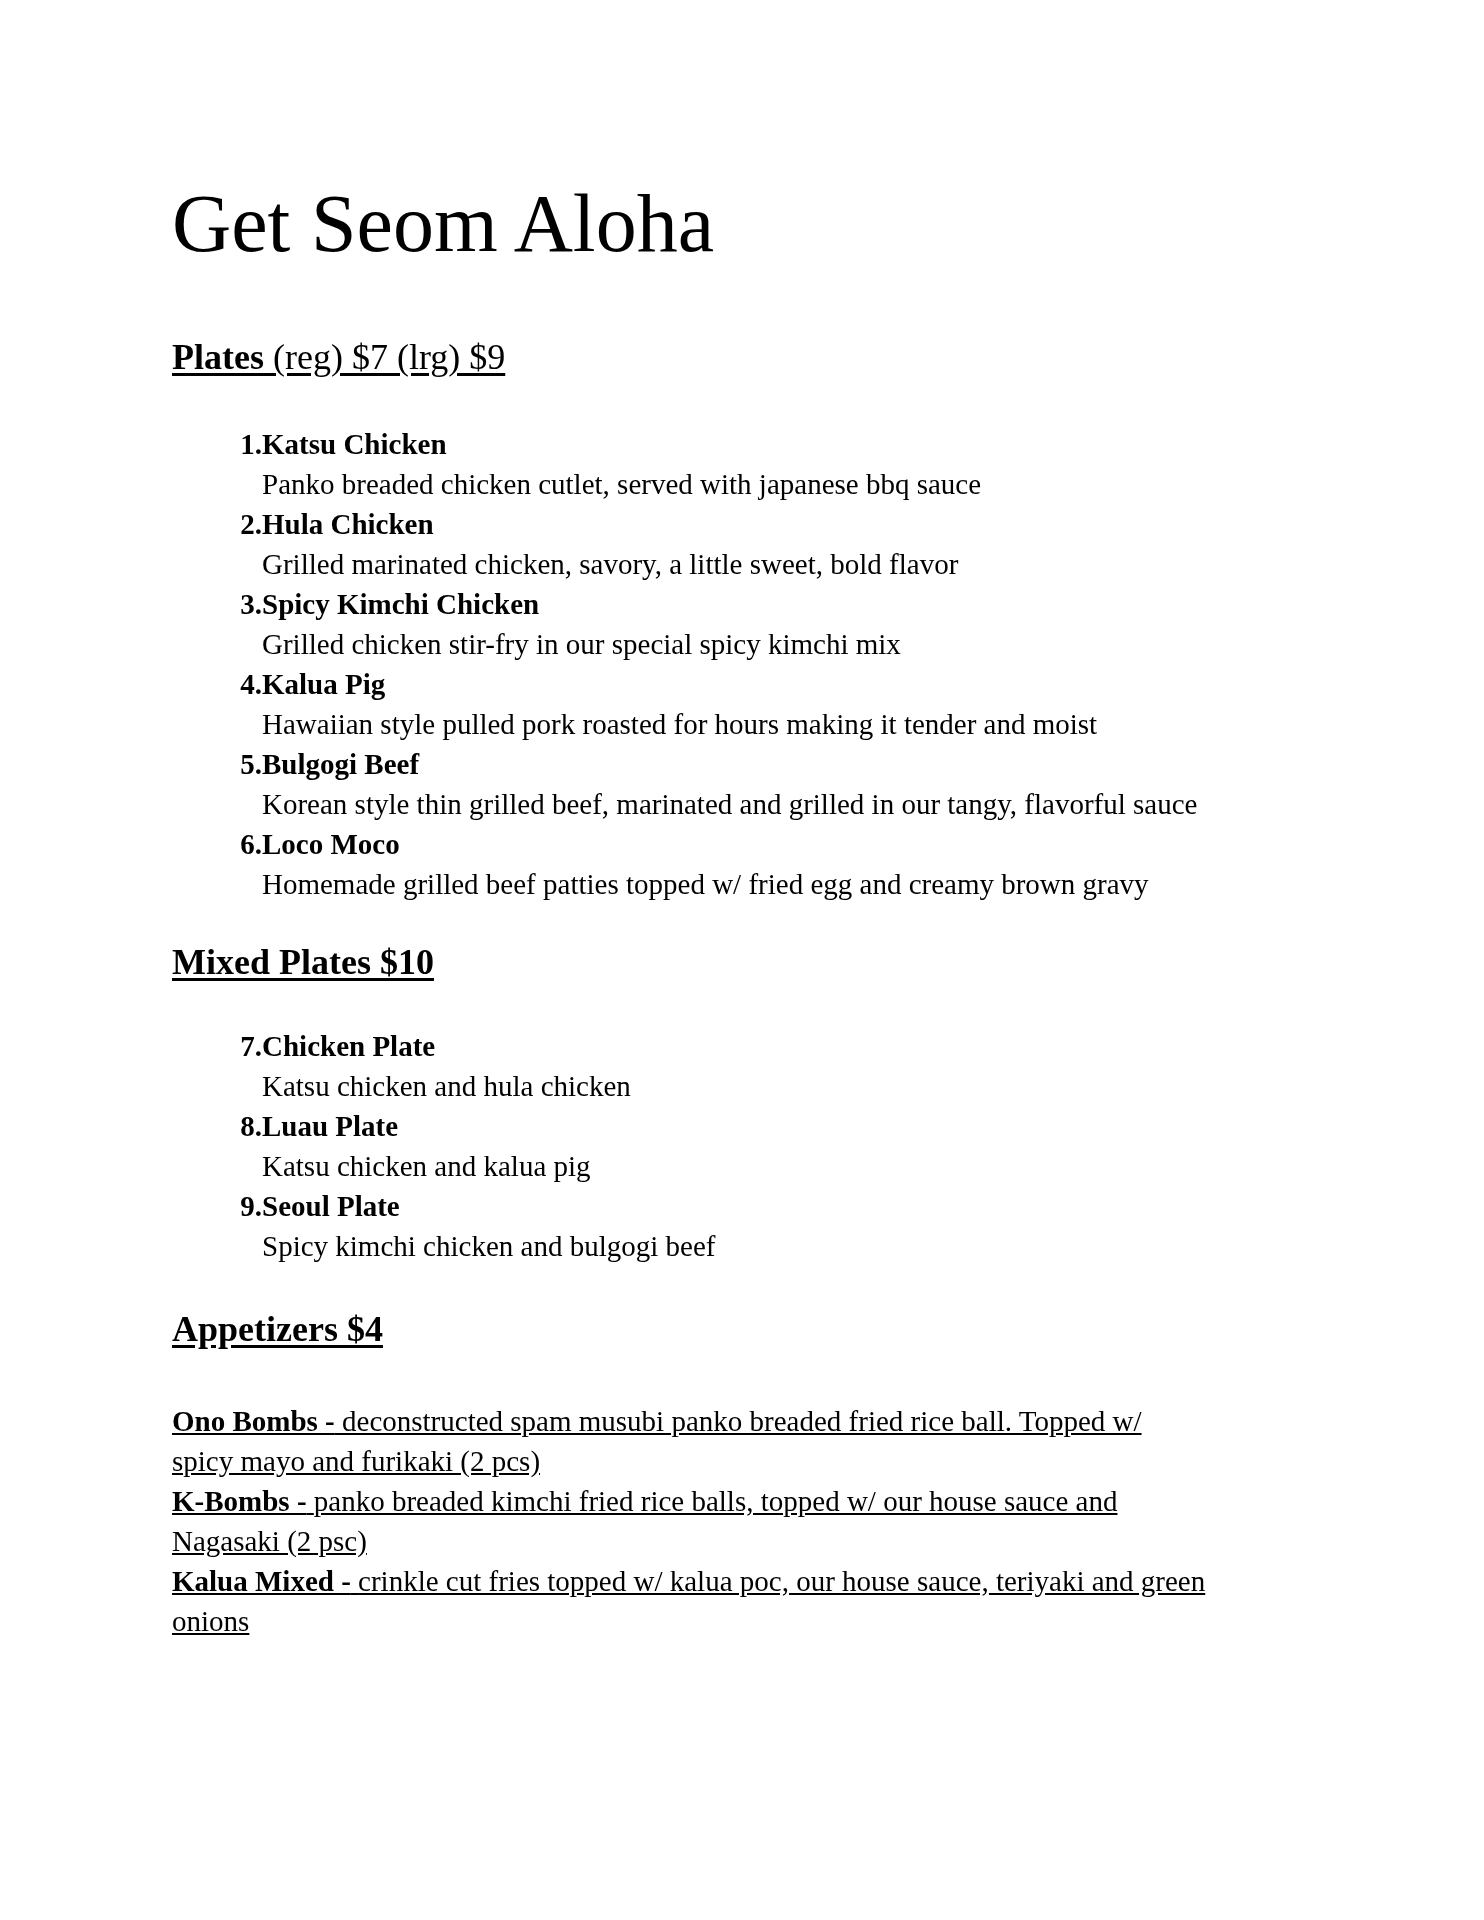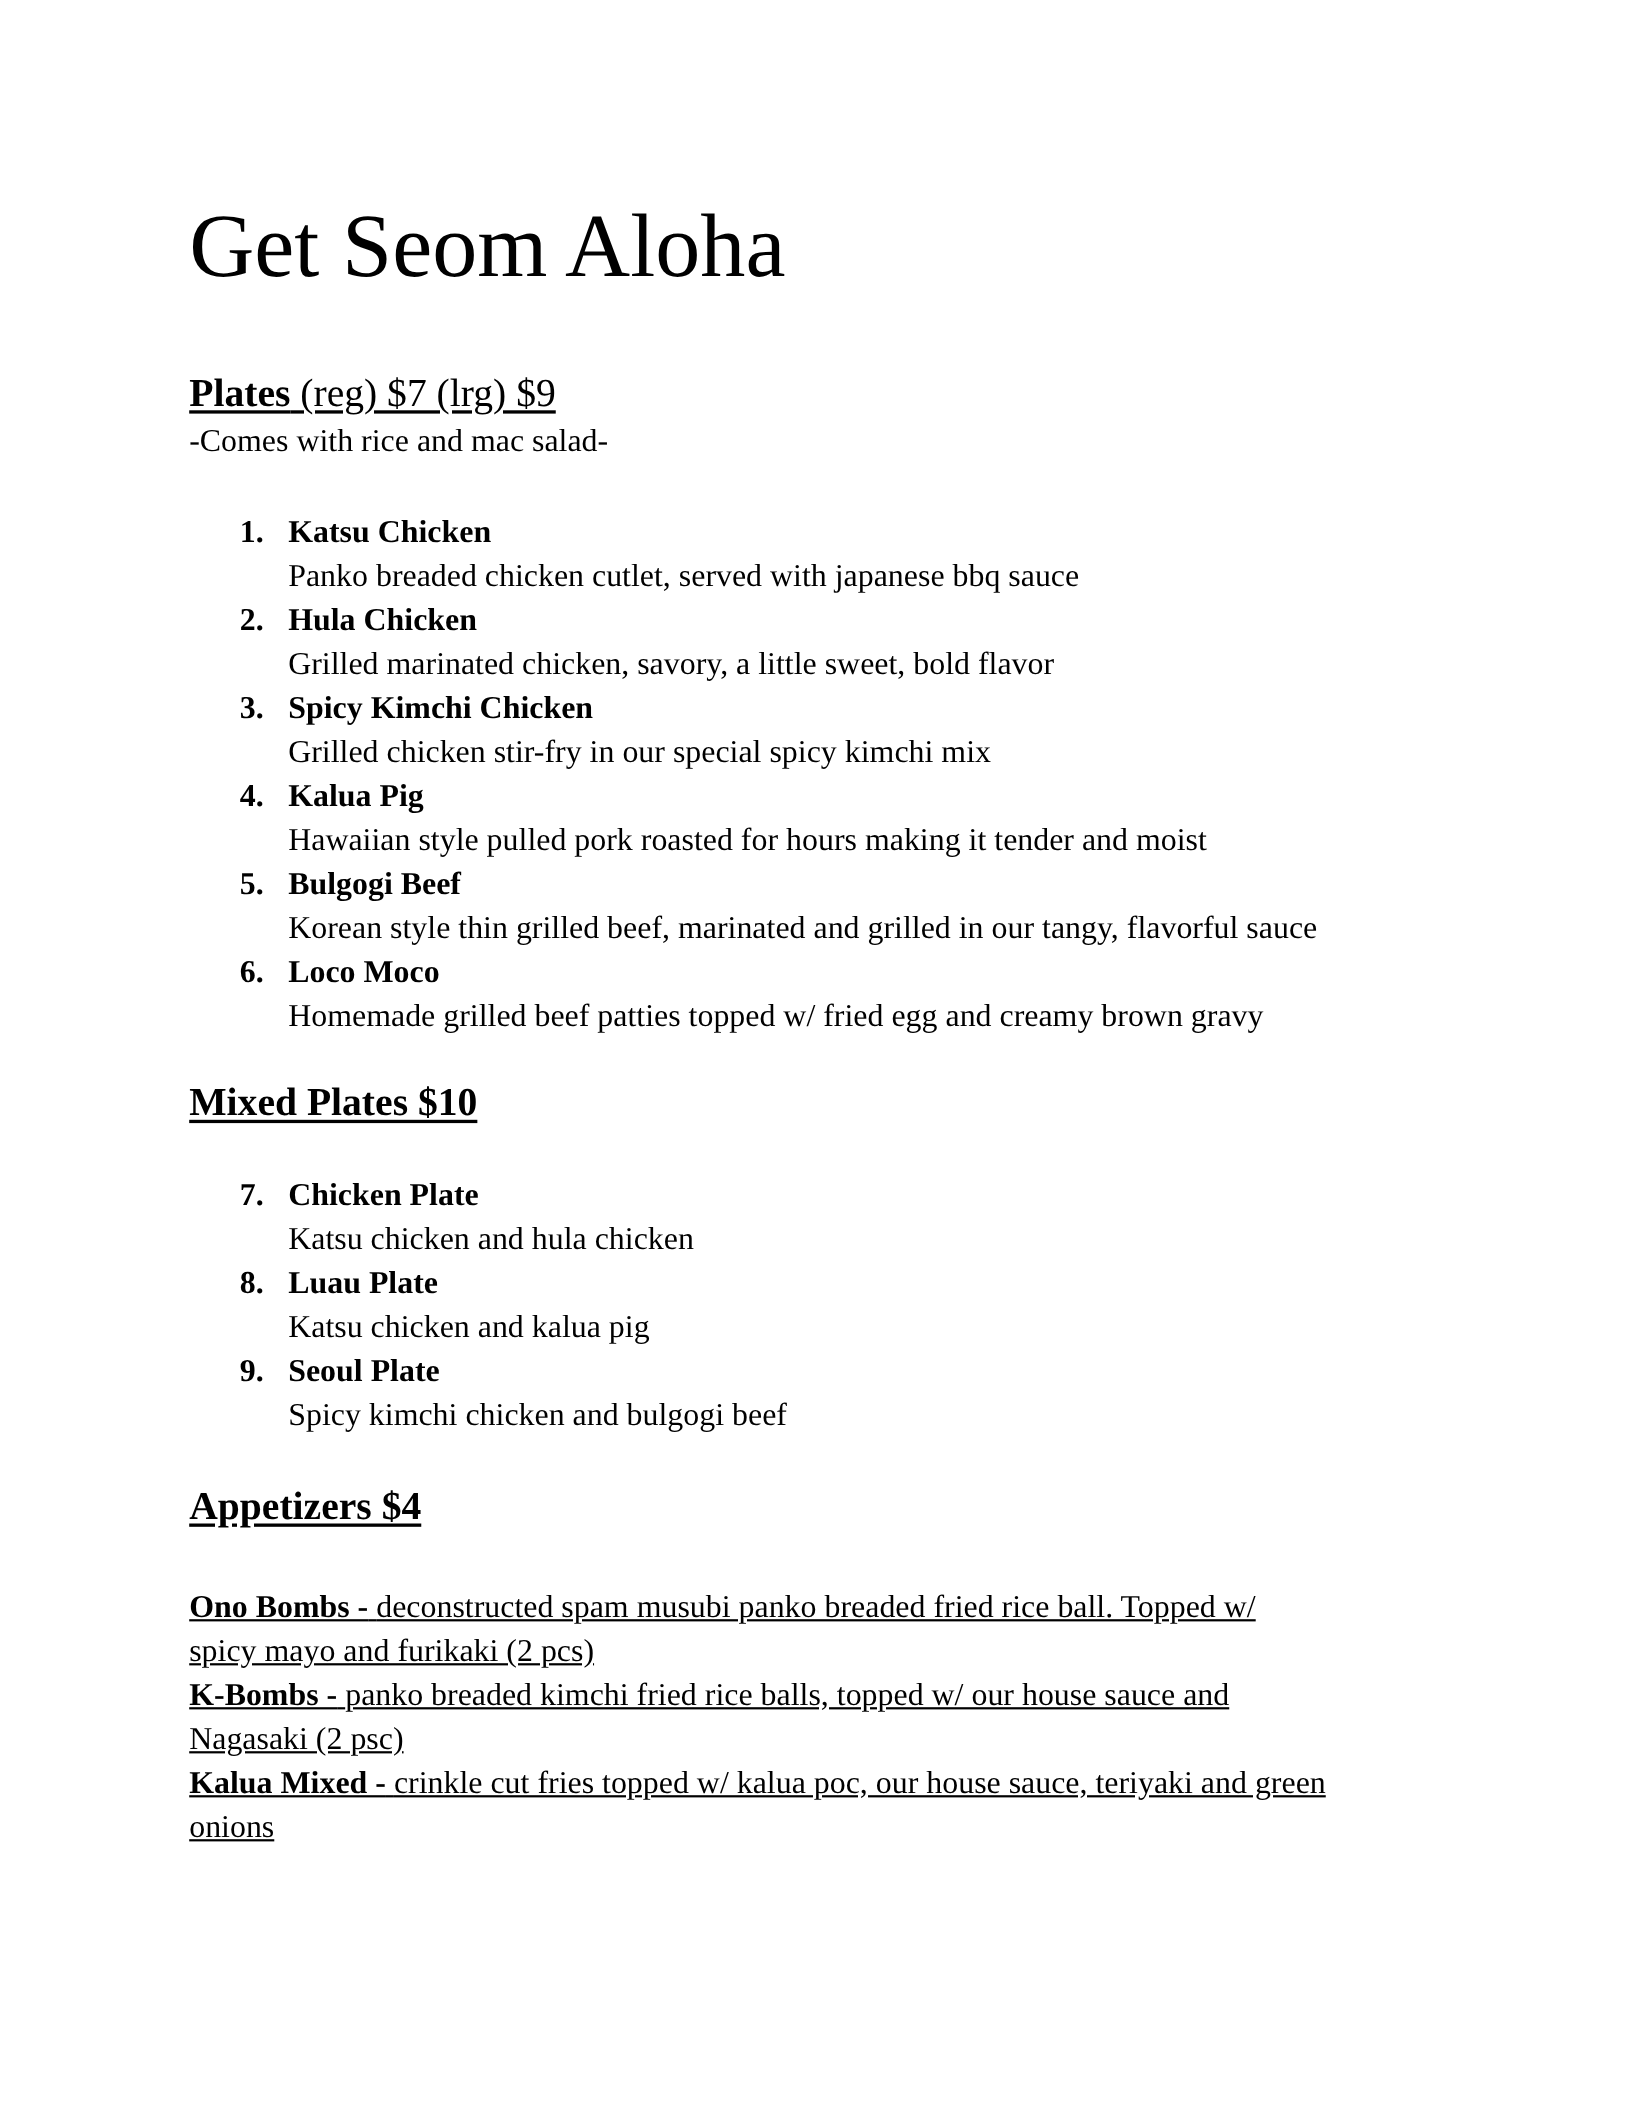--- a/index.html
+++ b/index.html
@@ -33,20 +33,21 @@
   }
   .section-heading .u {
     text-decoration: underline;
     text-decoration-thickness: 3px;
     text-underline-offset: 4px;
   }
   .section-heading strong,
   .item-head,
   .app-entry strong {
     font-weight: 700;
+    text-align: right;
   }
   .heading-plates { margin-top: 62px; }
   .heading-mixed { margin-top: 34px; }
   .heading-appetizers { margin-top: 39px; }
   .section-sub {
     font-size: 29px;
     line-height: 40px;
     margin: 0;
   }
   .menu-list { margin: 0; }
@@ -77,21 +78,20 @@
   .app-line { display: block; }
 </style>
 </head>
 <body>
 
 <div class="page">
 
   <h1 class="doc-title">Get Seom Aloha</h1>
 
   <h2 class="section-heading heading-plates"><span class="u"><strong>Plates</strong><span> (reg) $7 (lrg) $9</span></span></h2>
-  <p class="section-sub">-Comes with rice and mac salad-</p>
 
   <div class="menu-list list-plates">
     <div class="menu-item">
       <div class="item-head">
         <span class="item-num">1.</span>
           <span class="item-name">Katsu Chicken</span>
       </div>
       <div class="item-desc">Panko breaded chicken cutlet, served with japanese bbq sauce</div>
     </div>
     <div class="menu-item">

